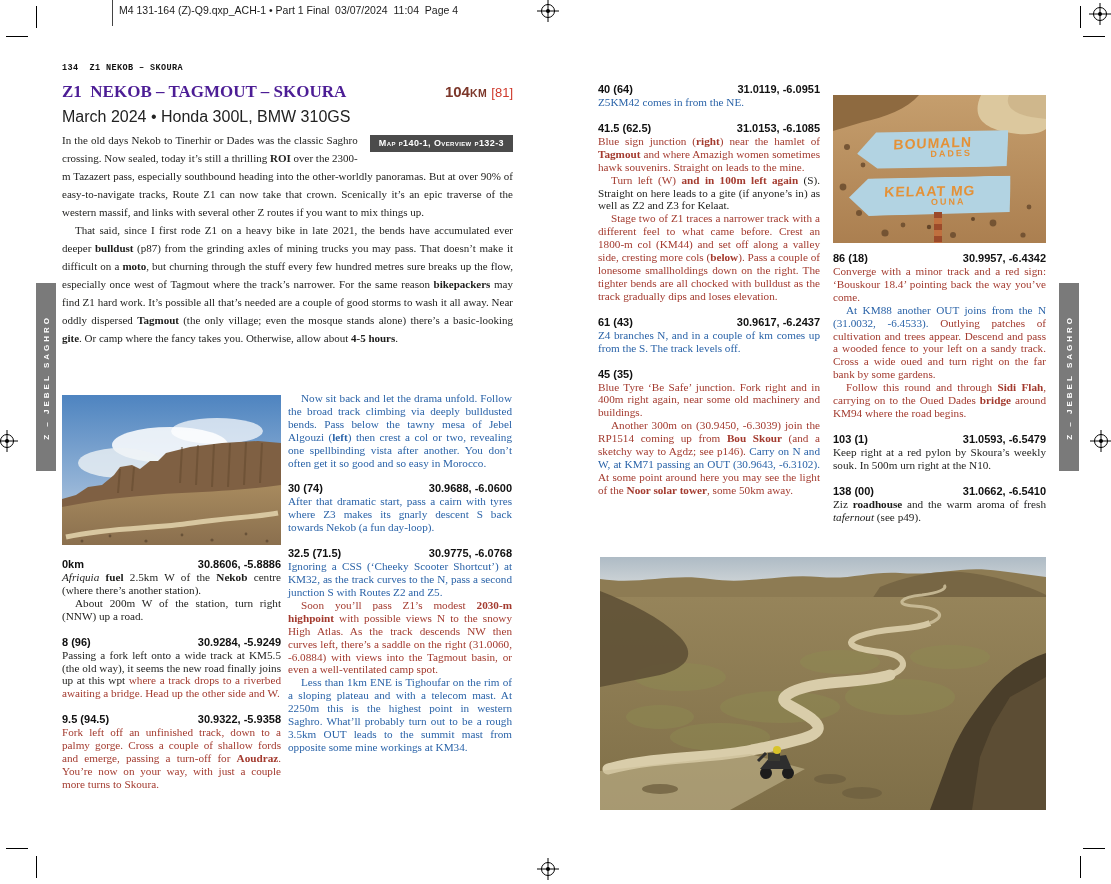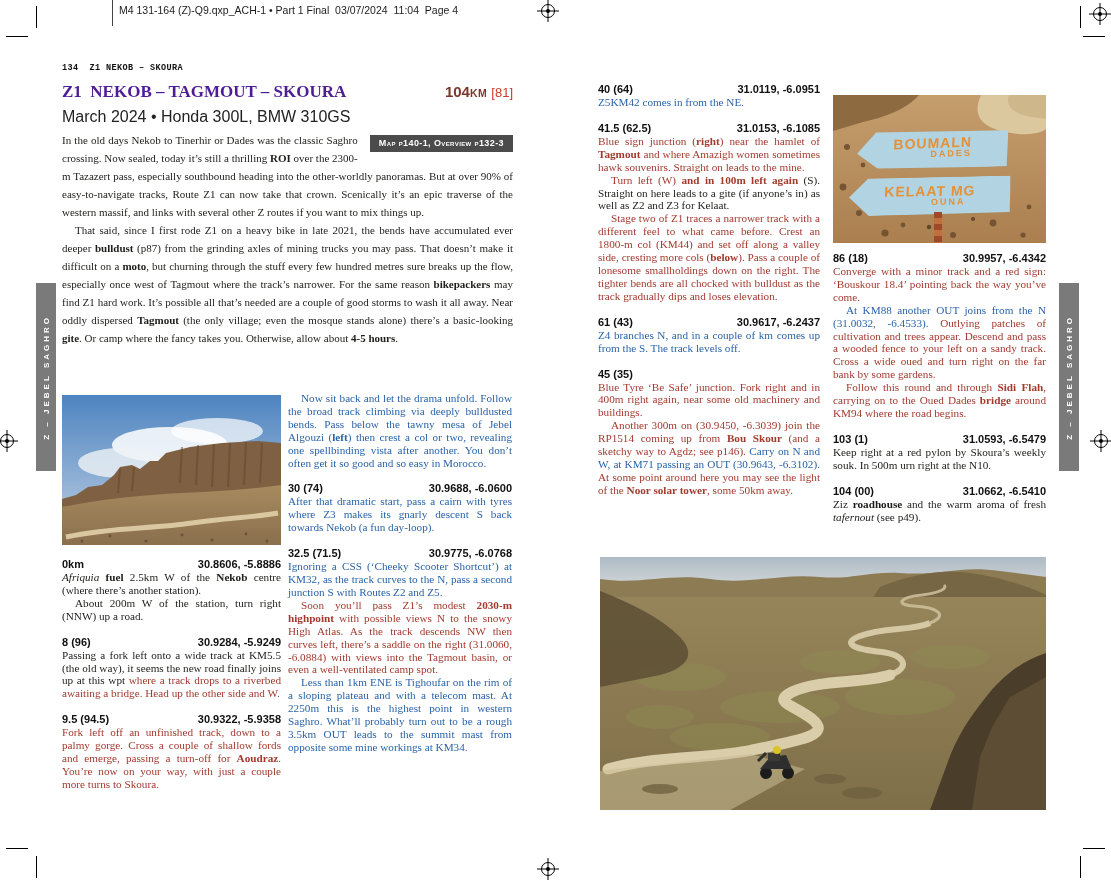--- a/index.html
+++ b/index.html
@@ -327,21 +327,21 @@
       <div class="wp-head">
         <span>103 (1)</span>
         <span>31.0593, -6.5479</span>
       </div>
       <div class="wp-body">
           <div class="para"><span>Keep right at a red pylon by Skoura’s weekly souk. In 500m urn right at the N10.</span></div>
         </div>
     </div>
     <div class="wp">
       <div class="wp-head">
-        <span>104 (00)</span>
+        <span>138 (00)</span>
         <span>31.0662, -6.5410</span>
       </div>
       <div class="wp-body">
           <div class="para"><span>Ziz </span><span class="seg-b">roadhouse</span><span> and the warm aroma of fresh </span><span class="seg-i">tafernout</span><span> (see p49).</span></div>
         </div>
     </div>
   </div>
 
   <div class="photo valley-photo" title="Motorcycle beside the winding track across western Saghro">
     <svg width="446" height="253" viewBox="0 0 446 253" preserveAspectRatio="none">

